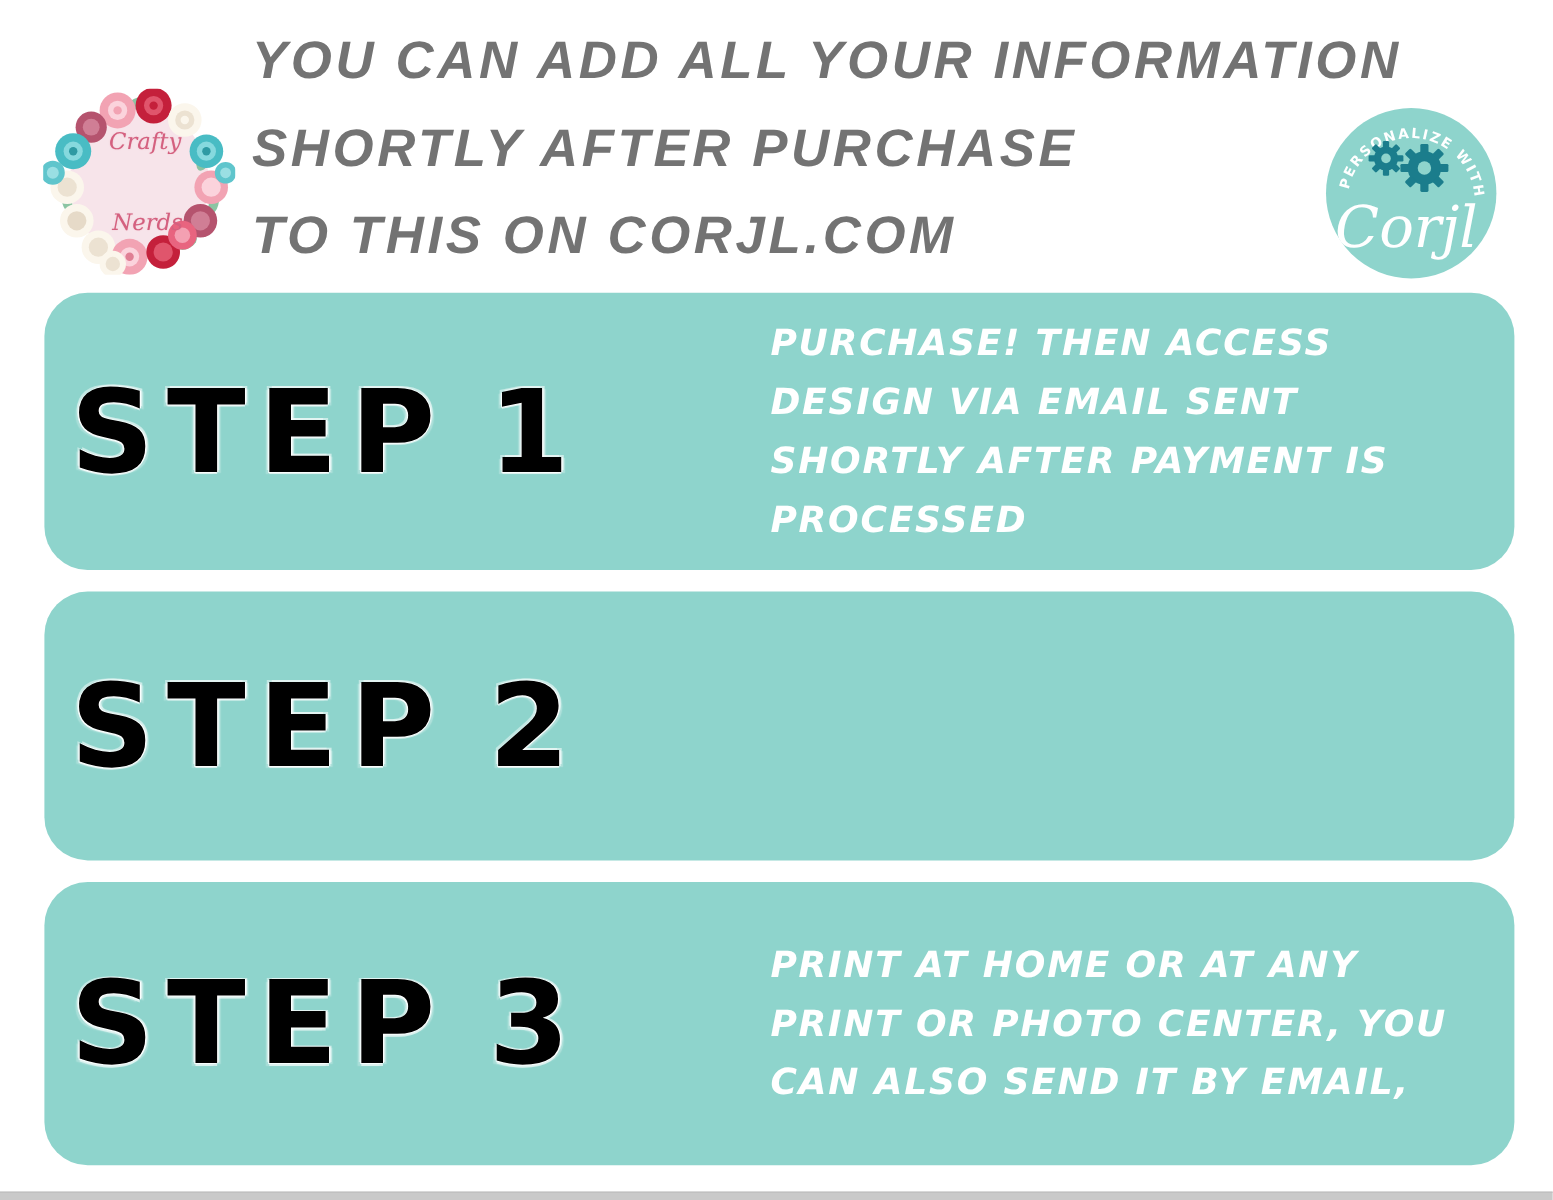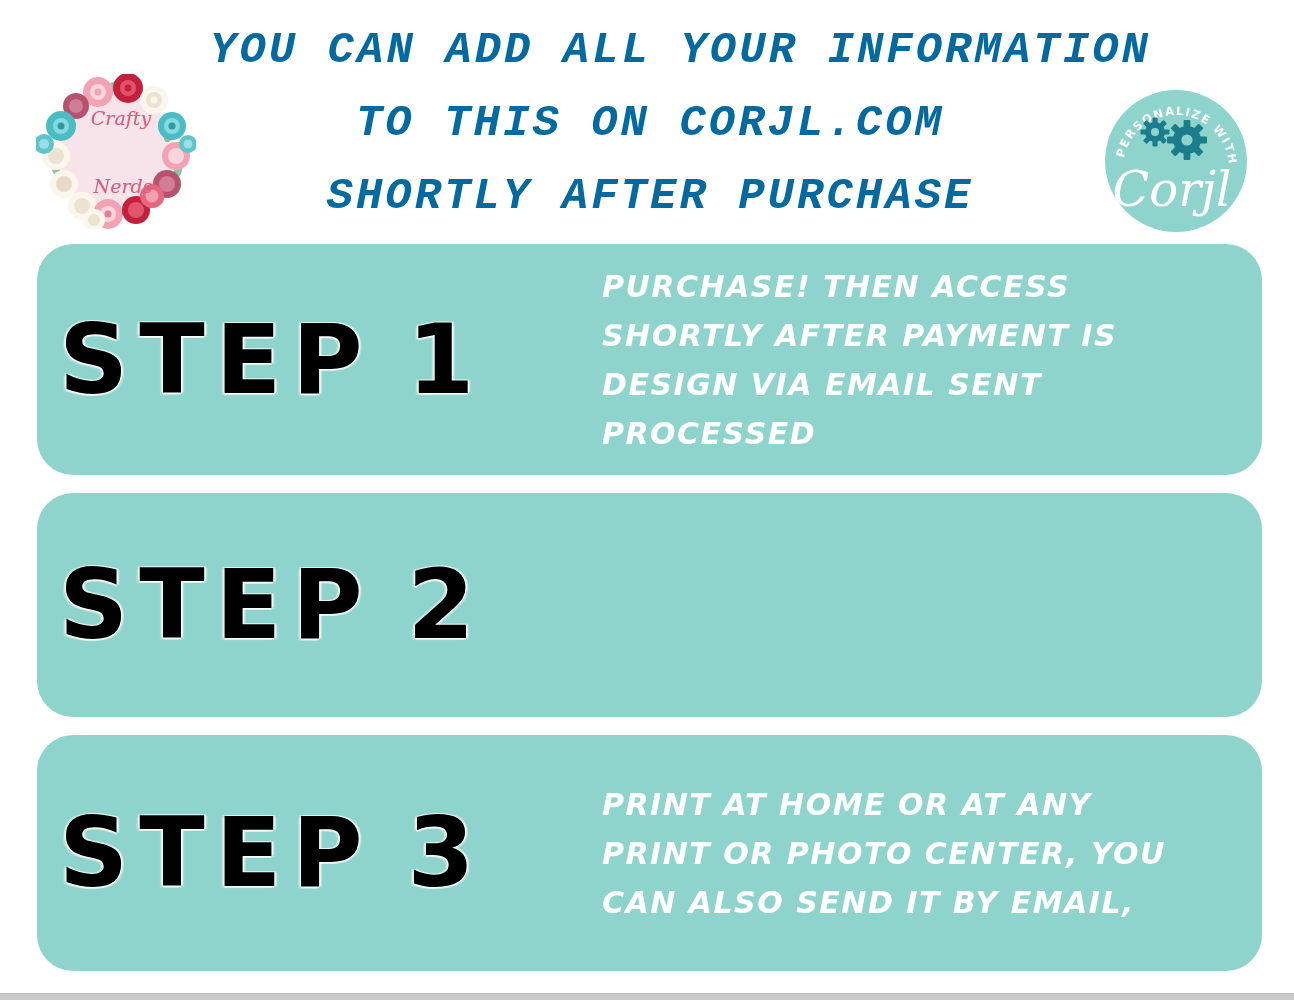--- a/index.html
+++ b/index.html
@@ -28,23 +28,22 @@
     position: relative;
     height: 240px;
     width: 100%;
   }
 
   .header-title {
     position: absolute;
     left: 210px;
     top: 14px;
     width: 880px;
-    text-align: center;
-    color: #0369a1;
-    font-family: Liberation Mono, monospace;
+    color: #737373;
+    font-family: Liberation Sans, sans-serif;
     font-weight: bold;
     font-style: italic;
     font-size: 44px;
     letter-spacing: 3px;
     line-height: 73px;
     text-transform: uppercase;
     white-space: nowrap;
   }
   .header-title .hline { display: block; }
 
@@ -147,20 +146,21 @@
   }
   .step-desc {
     color: #ffffff;
     font-family: "DejaVu Sans", sans-serif;
     font-weight: bold;
     font-style: italic;
     font-size: 30px;
     letter-spacing: 1.5px;
     line-height: 49px;
     text-transform: uppercase;
+    margin-left: 40px;
   }
   .step-desc .dline { display: block; white-space: nowrap; }
 
   
   .bottom-strip {
     position: absolute;
     left: 0;
     bottom: 0;
     width: 1294px;
     height: 7px;
@@ -243,22 +243,22 @@
         </g>
       </svg>
       <div class="brand-text">
         <span class="brand-line1">Crafty</span>
         <span class="brand-line2">Nerds</span>
       </div>
     </div>
 
     <div class="header-title">
       <span class="hline">YOU CAN ADD ALL YOUR INFORMATION</span>
+      <span class="hline">SHORTLY AFTER PURCHASE</span>
       <span class="hline">TO THIS ON CORJL.COM</span>
-      <span class="hline">SHORTLY AFTER PURCHASE</span>
     </div>
 
     <div class="corjl-badge">
       <svg class="corjl-svg" viewBox="0 0 146 146">
         <circle cx="73" cy="73" r="71" fill="#8ed4cc"></circle>
         <defs>
           <path id="arcTag" d="M 20 80 A 53 53 0 0 1 126 80" fill="none"></path>
         </defs>
         <text font-family="DejaVu Sans, sans-serif" font-size="11.5" font-weight="bold" letter-spacing="1.6" fill="#ffffff">
           <textPath href="#arcTag" startOffset="6%">PERSONALIZE WITH</textPath>
@@ -302,22 +302,22 @@
   <div class="cards">
 
     <div class="step-card c1">
       <div class="step-left">
         <span class="step-label">STEP</span>
         <span class="step-label step-num">1</span>
       </div>
       <div class="step-right">
         <div class="step-desc">
           <span class="dline">PURCHASE! THEN ACCESS</span>
+          <span class="dline">DESIGN VIA EMAIL SENT</span>
           <span class="dline">SHORTLY AFTER PAYMENT IS</span>
-          <span class="dline">DESIGN VIA EMAIL SENT</span>
           <span class="dline">PROCESSED</span>
         </div>
       </div>
     </div>
 
     <div class="step-card c2">
       <div class="step-left">
         <span class="step-label">STEP</span>
         <span class="step-label step-num">2</span>
       </div>

